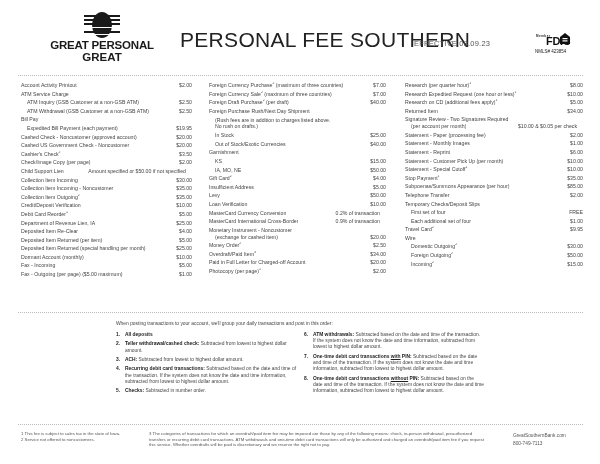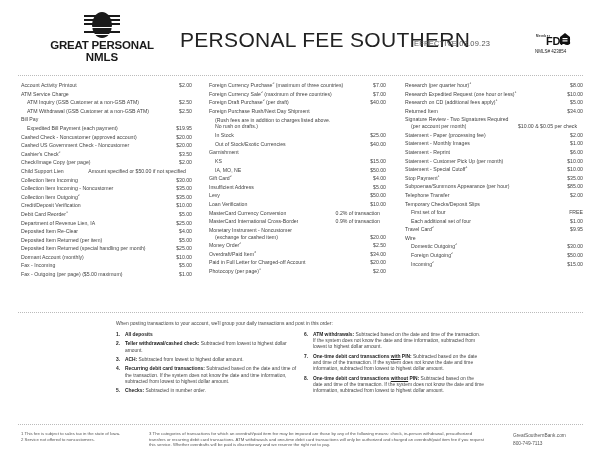--- a/index.html
+++ b/index.html
@@ -62,21 +62,21 @@
     <div class="logo-mark">
       <div class="ball"></div>
       <div class="stripe" style="top:3px"></div>
       <div class="stripe" style="top:7px"></div>
       <div class="stripe" style="top:11px"></div>
       <div class="stripe" style="top:15px; background:#fff; height:1px;"></div>
       <div class="stripe" style="top:19px"></div>
       <div class="stripe" style="top:22px; background:#fff; height:1px;"></div>
     </div>
     <div class="logo-text1">GREAT PERSONAL</div>
-    <div class="logo-text2">NMLS</div>
+    <div class="logo-text2">GREAT</div>
   </div>
   <h1 class="title">PERSONAL FEE SOUTHERN</h1>
   <div class="effective">EFFECTIVE 08.09.23</div>
   <div class="fdic">
     <div class="member">Member</div>
     <div class="fdic-txt">FDIC</div>
     <svg class="house" viewBox="0 0 10 11">
       <path d="M5 0 L10 4 L10 11 L0 11 L0 4 Z" fill="#111"></path>
       <rect x="2.5" y="5" width="5" height="1.2" fill="#fff"></rect>
       <rect x="2.5" y="7.3" width="5" height="1.2" fill="#fff"></rect>

